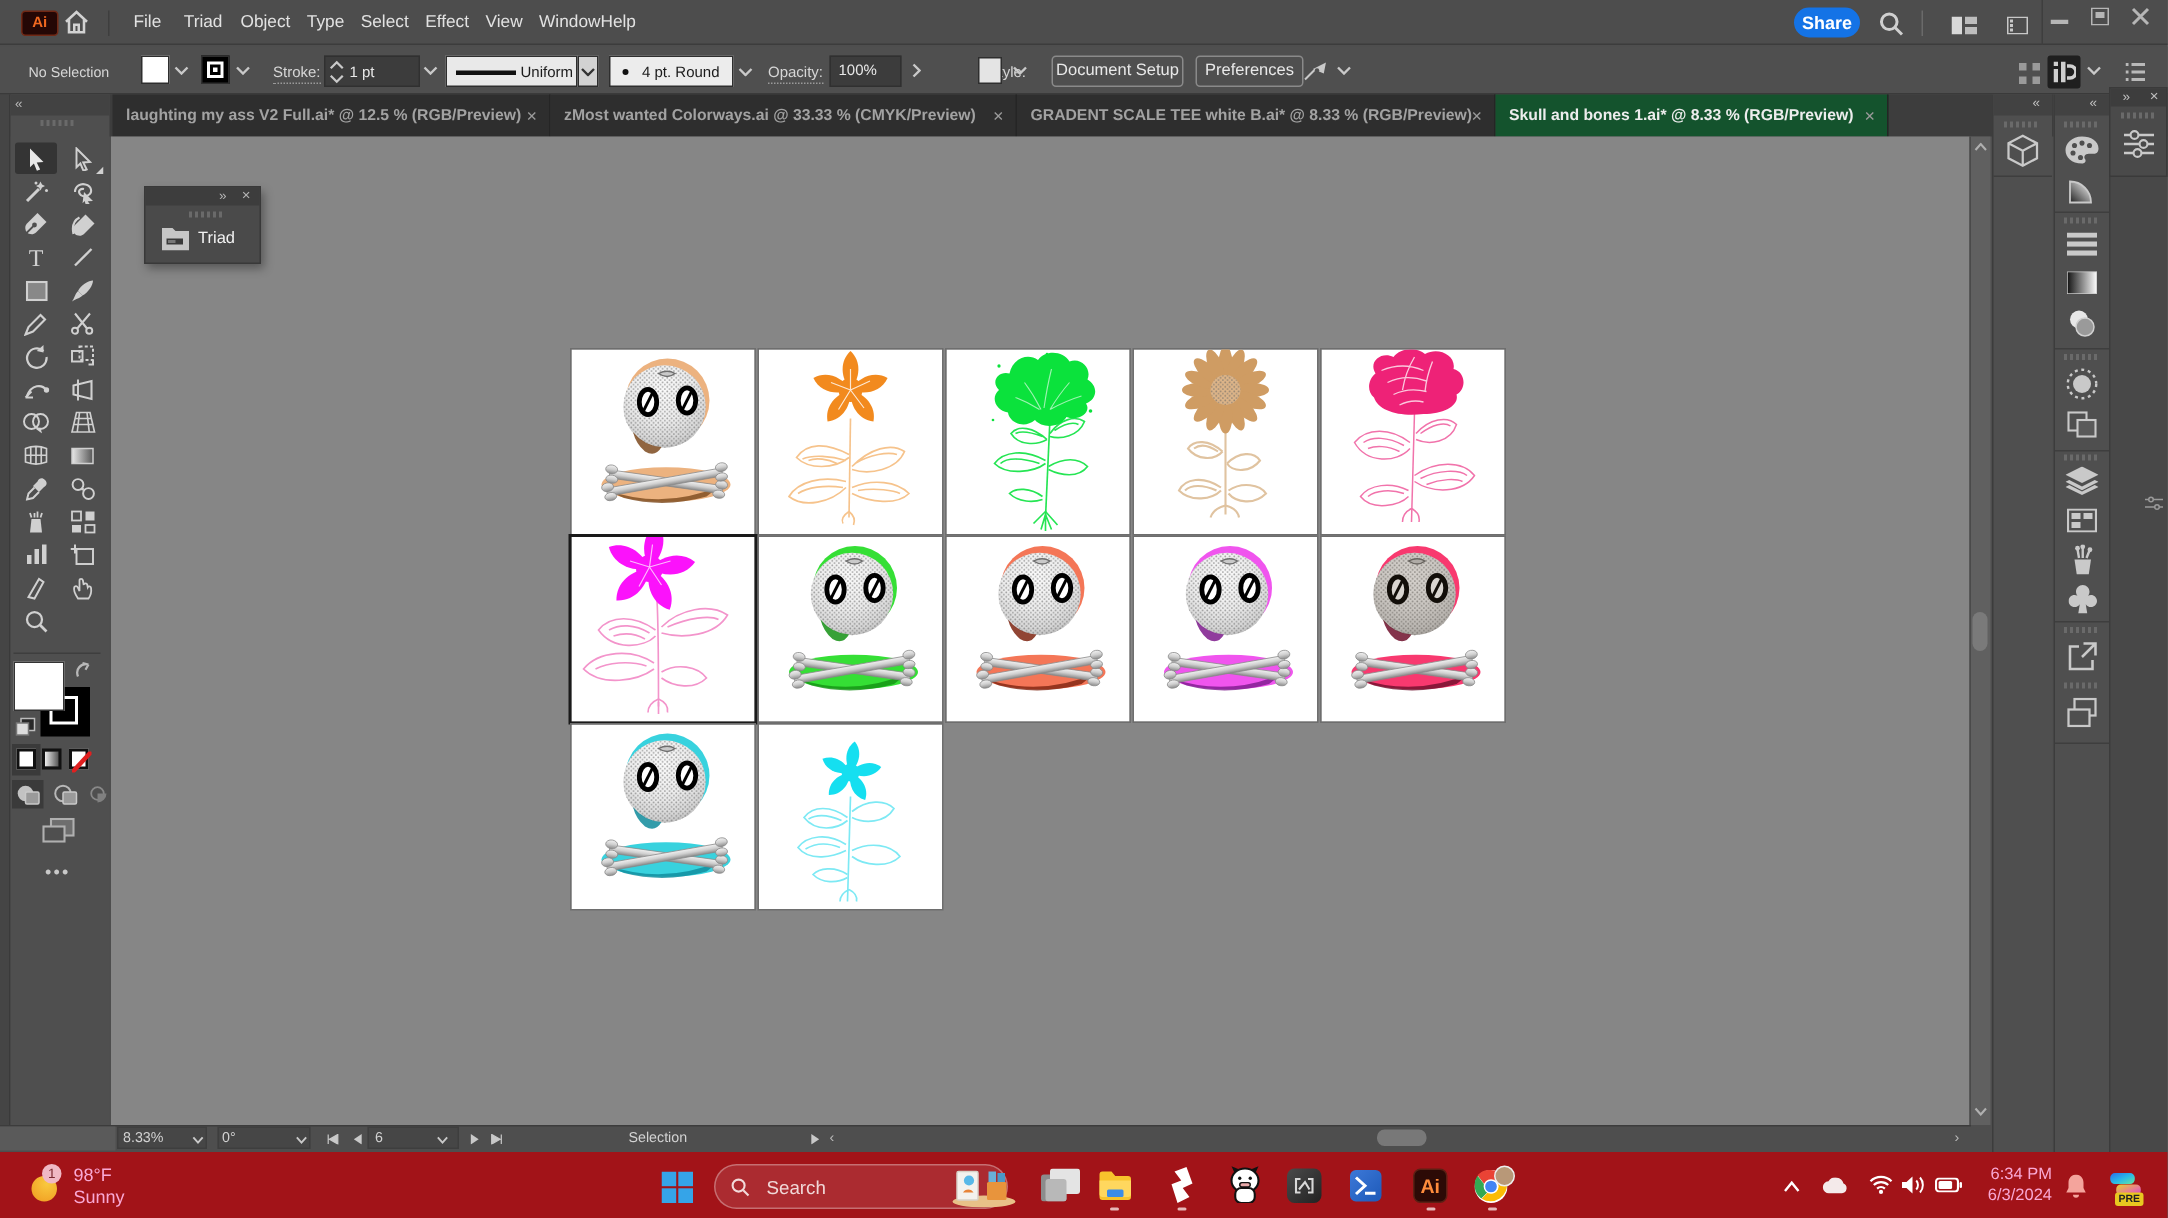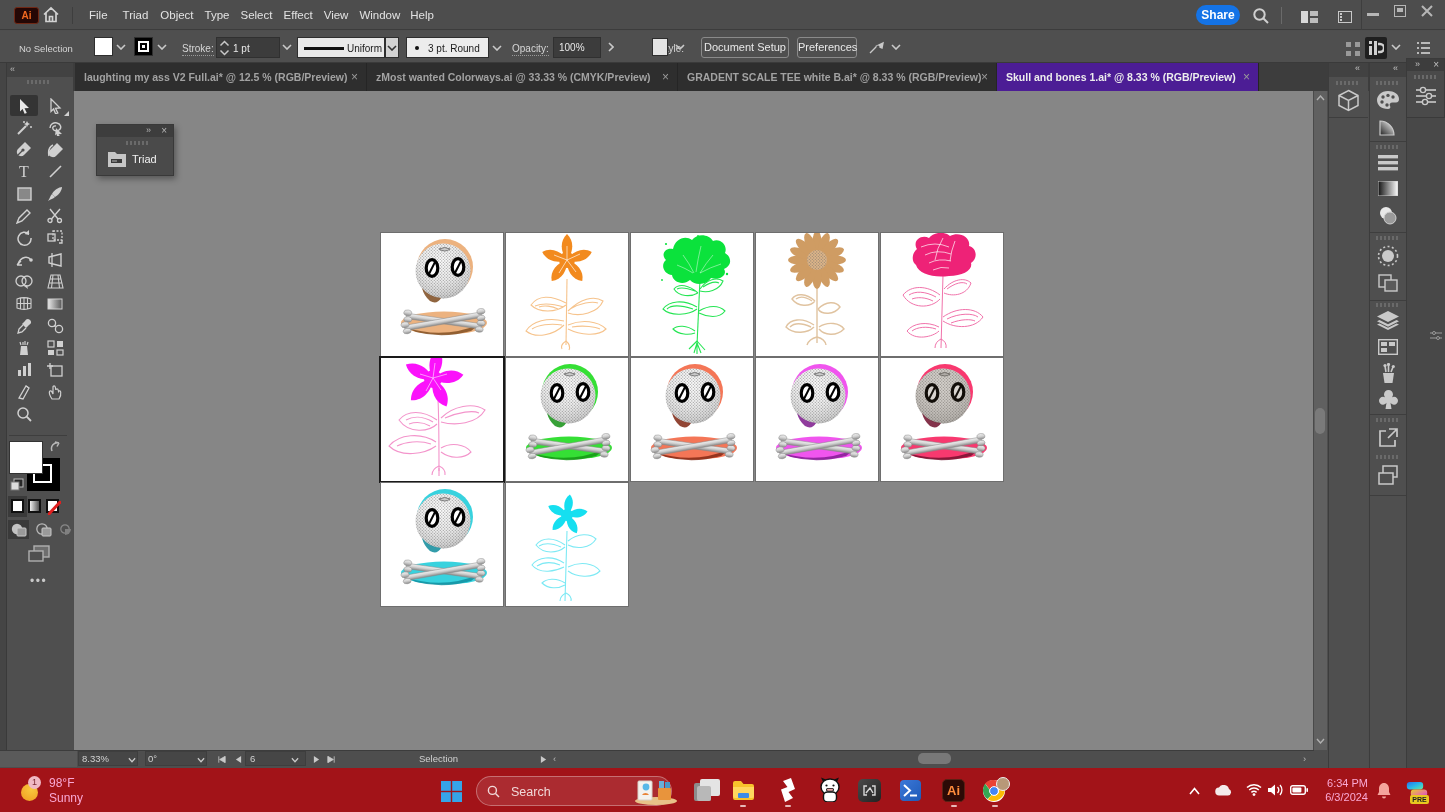--- a/index.html
+++ b/index.html
@@ -16,21 +16,21 @@
 #ctrlbar{position:absolute;left:0;top:31px;width:1445px;height:32px;background:#4f4f4f;border-bottom:1px solid #3a3a3a}
 .cb{position:absolute;color:#d6d6d6;font-size:10px}
 .swatch{position:absolute;border:1px solid #2e2e2e}
 .field{position:absolute;background:#3c3c3c;border:1px solid #303030;color:#e8e8e8;font-size:10px;line-height:19px;padding-left:5px}
 .btn{position:absolute;border:1px solid #8a8a8a;border-radius:3px;color:#e8e8e8;font-size:11px;text-align:center;background:transparent;white-space:nowrap}
 .dotted{border-bottom:1px dotted #9a9a9a;padding-bottom:1px}
 
 #tabbar{position:absolute;left:0;top:63px;width:1445px;height:28px;background:#3d3d3d}
 .tab{position:absolute;top:63px;height:28px;background:#2e2e2e;color:#a2a2a2;font-size:10.5px;font-weight:bold;line-height:28px;padding:0 9px;white-space:nowrap;overflow:hidden;border-right:1px solid #252525}
 .tab .x{font-weight:normal;position:absolute;right:8px;top:0;font-size:12px;color:#9a9a9a}
-.tab.active{background:#4c1d95;color:#ededed}
+.tab.active{background:#14532d;color:#ededed}
 
 #lrail{position:absolute;left:0;top:63px;width:7px;height:705px;background:#454545;border-right:1px solid #3a3a3a}
 #toolbar{position:absolute;left:7px;top:63px;width:66px;height:705px;background:#4f4f4f}
 #toolhead{position:absolute;left:7px;top:63px;width:66px;height:14px;background:#424242;color:#b8b8b8;font-size:9px;line-height:13px;padding-left:3px}
 .gripdots{position:absolute;display:flex;gap:2px}
 .gripdots i{width:2px;height:4px;background:#6a6a6a;display:block}
 .tool{position:absolute;width:28px;height:21px;display:flex;align-items:center;justify-content:center}
 .tool.active{background:#343434;border-radius:2px}
 .tool svg{display:block}
 
@@ -68,21 +68,21 @@
   </svg>
 <div class="vline" style="left:72px;top:7px;height:17px"></div>
 <div id="menus">
 <span style="margin-right:15px">File</span>
     <span style="margin-right:12px">Triad</span>
     <span style="margin-right:11px">Object</span>
     <span style="margin-right:11px">Type</span>
     <span style="margin-right:11px">Select</span>
     <span style="margin-right:11px">Effect</span>
     <span style="margin-right:11px">View</span>
-    <span style="margin-right:10px">Window</span>
+    <span style="">Window</span>
     <span>Help</span>
 </div>
 <div id="sharebtn" class="abs" style="left:1196px;top:5px;width:44px;height:20px;background:#1473e6;border-radius:10px;color:#fff;font-size:12px;font-weight:bold;text-align:center;line-height:20px">Share</div>
 <svg class="abs" style="left:1252px;top:7px" width="18" height="18" viewBox="0 0 18 18">
     <circle cx="7.5" cy="7.5" r="5.2" fill="none" stroke="#cfcfcf" stroke-width="2"></circle>
     <line x1="11.5" y1="11.5" x2="16" y2="16" stroke="#cfcfcf" stroke-width="2"></line>
   </svg>
 <div class="vline" style="left:1281px;top:7px;height:17px;background:#6a6a6a"></div>
 <svg class="abs" style="left:1301px;top:11px" width="17" height="12" viewBox="0 0 17 12">
     <rect x="0" y="0" width="7" height="12" fill="#d8d8d8"></rect>
@@ -137,36 +137,36 @@
 <div class="abs" style="left:297px;top:37px;width:88px;height:21px;background:#e9e9e9;border:1px solid #2e2e2e"></div>
 <div class="abs" style="left:304px;top:46.5px;width:40px;height:3px;background:#111"></div>
 <div class="abs" style="left:347px;top:43px;color:#1a1a1a;font-size:10px">Uniform</div>
 <div class="abs" style="left:385px;top:37px;width:14px;height:21px;background:#d2d2d2;border:1px solid #2e2e2e"></div>
 <svg class="abs" style="left:387px;top:45px" width="10" height="6" viewBox="0 0 10 6">
       <path d="M1 1 L5 5 L9 1" fill="none" stroke="#333" stroke-width="1.6"></path>
     </svg>
 
 <div class="abs" style="left:406px;top:37px;width:83px;height:21px;background:#ececec;border:1px solid #2e2e2e"></div>
 <div class="abs" style="left:415px;top:45.5px;width:4px;height:4px;background:#111;border-radius:50%"></div>
-<div class="abs" style="left:428px;top:43px;color:#1a1a1a;font-size:10px">3 pt. Round</div>
+<div class="abs" style="left:428px;top:43px;color:#1a1a1a;font-size:10px">4 pt. Round</div>
 <svg class="abs" style="left:492px;top:45px" width="10" height="6" viewBox="0 0 10 6">
       <path d="M1 1 L5 5 L9 1" fill="none" stroke="#c9c9c9" stroke-width="1.6"></path>
     </svg>
 <div class="cb dotted" style="left:512px;top:43px">Opacity:</div>
 <div class="field" style="left:553px;top:37px;width:48px;height:21px">100%</div>
 <svg class="abs" style="left:608px;top:42px" width="6" height="10" viewBox="0 0 6 10">
       <path d="M1 1 L5 5 L1 9" fill="none" stroke="#c9c9c9" stroke-width="1.6"></path>
     </svg>
 <div class="cb" style="left:659px;top:43px">Style:</div>
 <div class="swatch" style="left:652px;top:38px;width:16px;height:18px;background:#e4e4e4"></div>
 <svg class="abs" style="left:675px;top:44px" width="10" height="6" viewBox="0 0 10 6">
       <path d="M1 1 L5 5 L9 1" fill="none" stroke="#c9c9c9" stroke-width="1.6"></path>
     </svg>
 <div class="btn" style="left:701px;top:37px;width:88px;height:21px;line-height:19px">Document Setup</div>
-<div class="btn" style="left:797px;top:37px;width:60px;height:21px;line-height:19px">Preferences</div>
+<div class="btn" style="left:797px;top:37px;width:72px;height:21px;line-height:19px">Preferences</div>
 <svg class="abs" style="left:868px;top:40px" width="20" height="16" viewBox="0 0 20 16">
       <path d="M2 13 L9 6 M9 6 l6 -3 l-1 5 z" stroke="#c9c9c9" stroke-width="1.4" fill="#c9c9c9"></path>
       <circle cx="10" cy="7" r="1.5" fill="#4f4f4f"></circle>
     </svg>
 <svg class="abs" style="left:891px;top:44px" width="10" height="6" viewBox="0 0 10 6">
       <path d="M1 1 L5 5 L9 1" fill="none" stroke="#c9c9c9" stroke-width="1.6"></path>
     </svg>
 
 <svg class="abs" style="left:1346px;top:42px" width="14" height="14" viewBox="0 0 14 14">
       <g fill="#9a9a9a">

